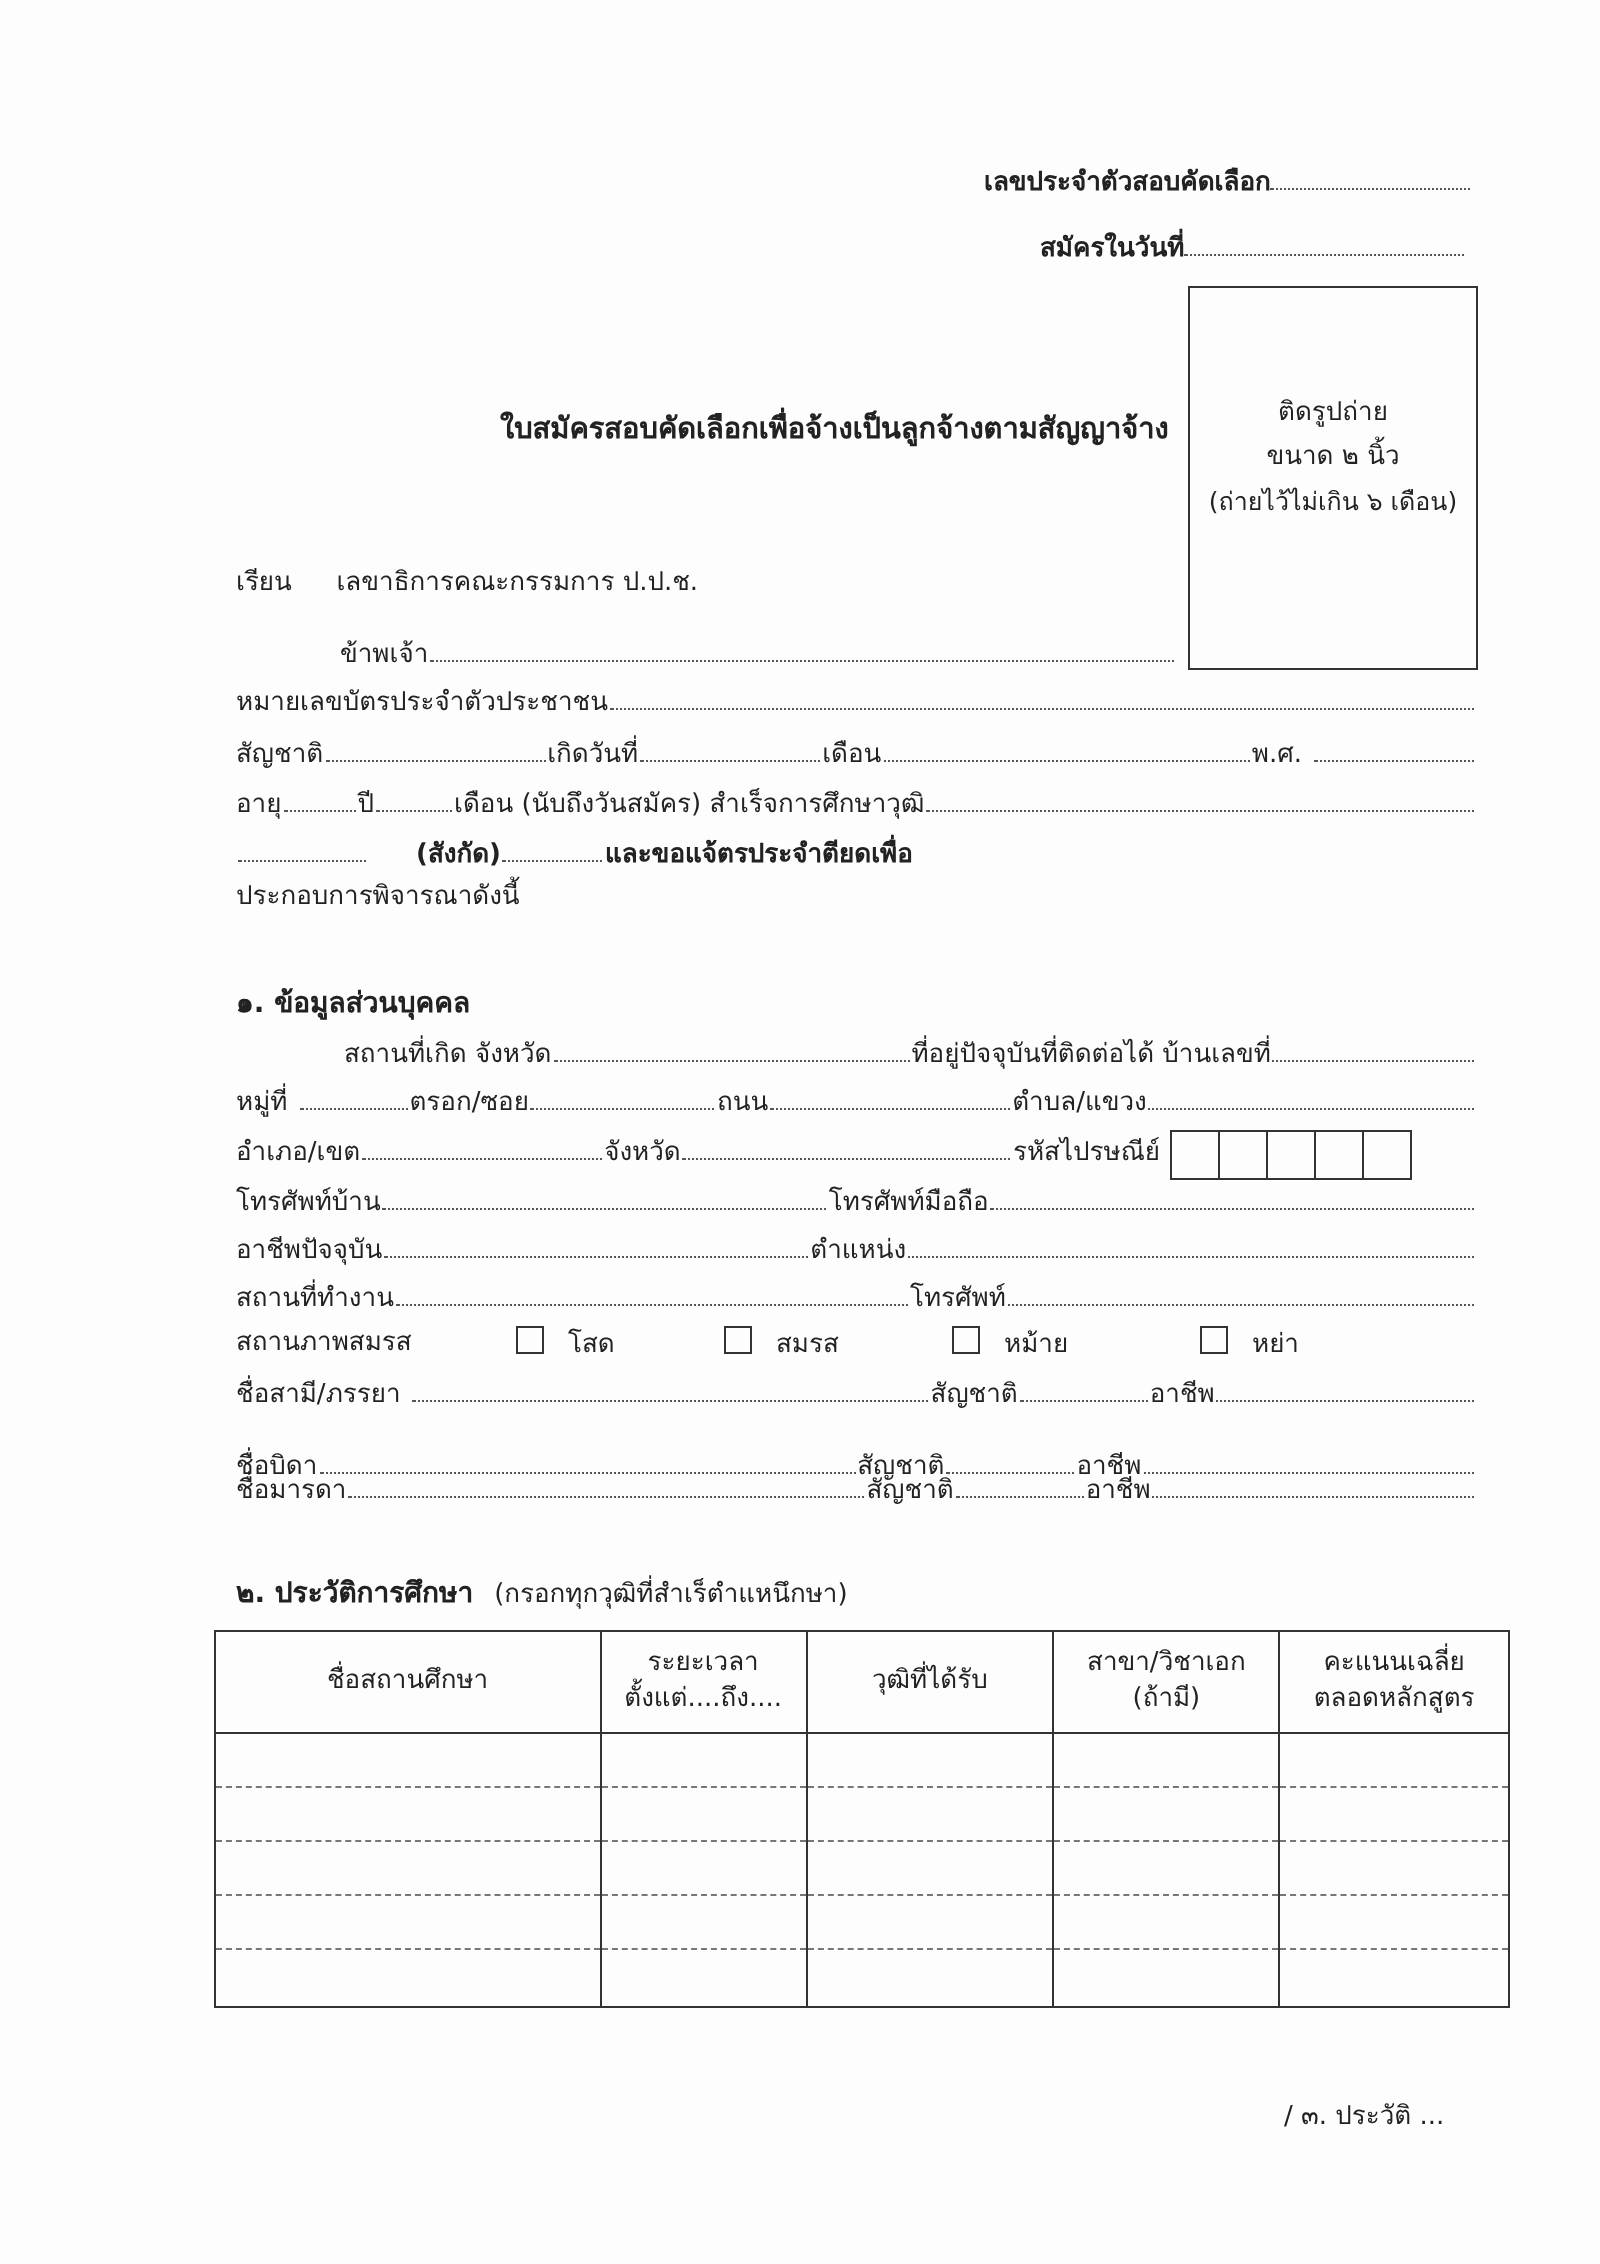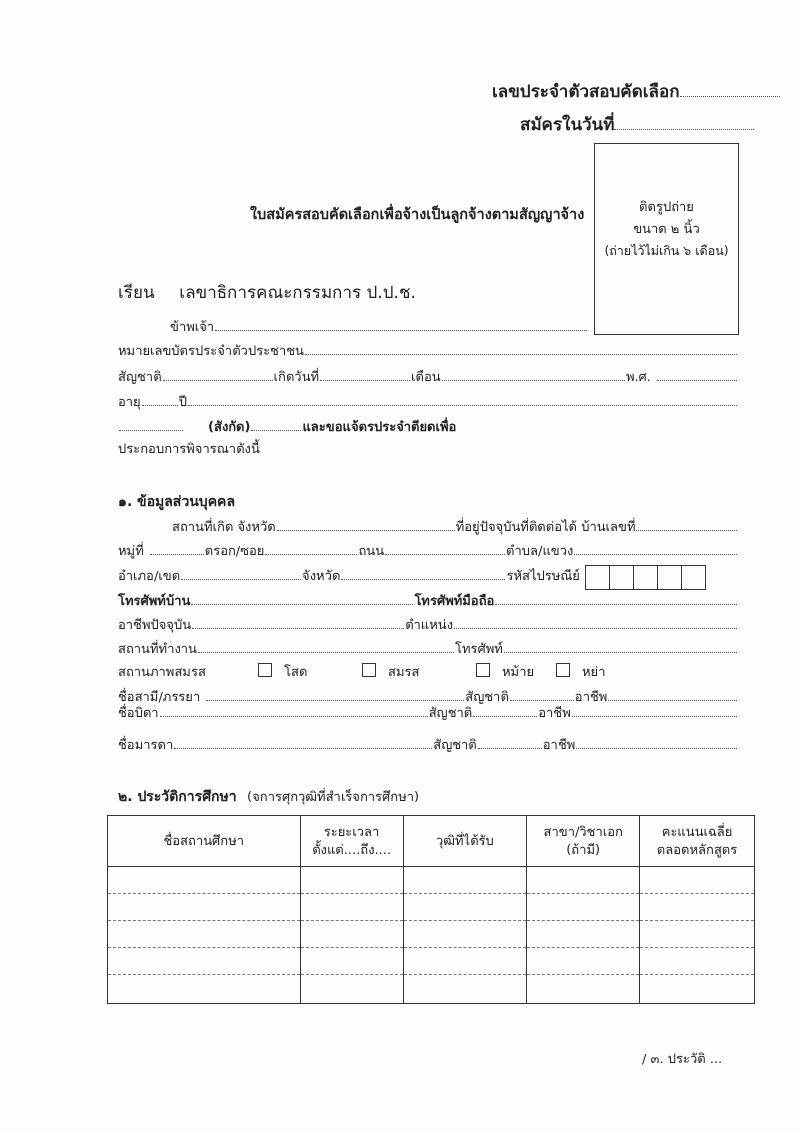--- a/index.html
+++ b/index.html
@@ -1,21 +1,21 @@
 <!DOCTYPE html>
 <html><head>
 <meta charset="utf-8">
 <style>
   html, body { margin: 0; padding: 0; }
   body {
     width: 800px; height: 1132px; background: #fdfdfd;
     font-family: "DejaVu Sans", sans-serif; color: #222; position: relative; overflow: hidden;
   }
   .abs { position: absolute; white-space: nowrap; }
-  .txt { font-size: 17px; line-height: 18px; }
+  .txt { font-size: 13px; line-height: 18px; }
   .bold { font-weight: bold; }
   .dots { display: inline-block; border-bottom: 1px dotted #555; height: 12px; vertical-align: baseline; }
   .line { position: absolute; left: 118px; right: 62px; display: flex; align-items: baseline; font-size: 13px; line-height: 18px; white-space: nowrap; }
   .line .fill { flex: 1; border-bottom: 1px dotted #555; height: 12px; margin: 0 1px; }
   .line .fix { display: inline-block; border-bottom: 1px dotted #555; height: 12px; margin: 0 1px; }
   .photo-box {
     position: absolute; left: 594px; top: 143px; width: 145px; height: 192px;
     border: 1.5px solid #333; box-sizing: border-box; text-align: center;
     font-size: 13px; line-height: 22px; padding-top: 52px;
   }
@@ -71,20 +71,21 @@
   <span>เดือน</span>
     <span class="fill"></span>
   <span>พ.ศ.</span>
     <span class="fix" style="width:80px; margin-left:6px;"></span>
 </div>
 <div class="line" style="top:393px;">
   <span>อายุ</span>
     <span class="fix" style="width:36px;"></span>
   <span>ปี</span>
     <span class="fix" style="width:38px;"></span>
+  <span>เดือน (นับถึงวันสมัคร) สำเร็จการศึกษาวุฒิ</span>
     <span class="fill"></span>
 </div>
 <div class="line" style="top:418px;">
     <span class="fix" style="width:64px;"></span>
   <span style="display:inline-block; width:24px;"></span>
   <span style="font-weight:bold;">(สังกัด)</span>
     <span class="fix" style="width:50px;"></span>
   <span style="font-weight:bold;">และขอแจ้ตรประจำตียดเพื่อ</span>
 </div>
 <div class="abs txt" style="left:118px; top:440px; font-size:13px;">ประกอบการพิจารณาดังนี้</div>
@@ -114,21 +115,21 @@
     <span class="fill"></span>
   <span>รหัสไปรษณีย์</span>
 </div>
 <div class="zip-box">
   <div class="cell"></div>
   <div class="cell"></div>
   <div class="cell"></div>
   <div class="cell"></div>
   <div class="cell"></div>
 </div>
-<div class="line" style="top:592px;font-weight:bold;">
+<div class="line" style="top:592px;">
   <span>โทรศัพท์บ้าน</span>
     <span class="fix" style="width:222px;"></span>
   <span>โทรศัพท์มือถือ</span>
     <span class="fill"></span>
 </div>
 <div class="line" style="top:616px;">
   <span>อาชีพปัจจุบัน</span>
     <span class="fix" style="width:212px;"></span>
   <span>ตำแหน่ง</span>
     <span class="fill"></span>
@@ -145,52 +146,52 @@
 </div>
 <div class="abs txt" style="left:258px; top:663px; font-size:13px;">
   <span class="cb"></span><span>โสด</span>
 </div>
 <div class="abs txt" style="left:362px; top:663px; font-size:13px;">
   <span class="cb"></span><span>สมรส</span>
 </div>
 <div class="abs txt" style="left:476px; top:663px; font-size:13px;">
   <span class="cb"></span><span>หม้าย</span>
 </div>
-<div class="abs txt" style="left:556px; top:663px; font-size:13px;">
+<div class="abs txt" style="left:600px; top:663px; font-size:13px;">
   <span class="cb"></span><span>หย่า</span>
 </div>
 
 <div class="line" style="top:688px;">
   <span>ชื่อสามี/ภรรยา</span>
     <span class="fix" style="width:258px; margin-left:6px;"></span>
   <span>สัญชาติ</span>
     <span class="fix" style="width:64px;"></span>
   <span>อาชีพ</span>
     <span class="fill"></span>
 </div>
-<div class="line" style="top:704px;">
+<div class="line" style="top:724px;">
   <span>ชื่อบิดา</span>
     <span class="fix" style="width:268px;"></span>
   <span>สัญชาติ</span>
     <span class="fix" style="width:64px;"></span>
   <span>อาชีพ</span>
     <span class="fill"></span>
 </div>
 <div class="line" style="top:736px;">
   <span>ชื่อมารดา</span>
     <span class="fix" style="width:258px;"></span>
   <span>สัญชาติ</span>
     <span class="fix" style="width:64px;"></span>
   <span>อาชีพ</span>
     <span class="fill"></span>
 </div>
 
 <div class="abs" style="left:118px; top:785px; font-size:14px;">
   <span class="bold">๒. ประวัติการศึกษา</span>
-  <span style="font-size:13px; margin-left:6px;">(จการศุกวุฒิที่สำเร็จการศึกษา)</span>
+  <span style="font-size:13px; margin-left:6px;">(กรอกทุกวุฒิที่สำเร็ตำแหนึกษา)</span>
 </div>
 
 <table class="edu">
   <colgroup>
     <col style="width:193px">
       <col style="width:103px">
       <col style="width:124px">
       <col style="width:113px">
       <col style="width:115px">
   </colgroup>

